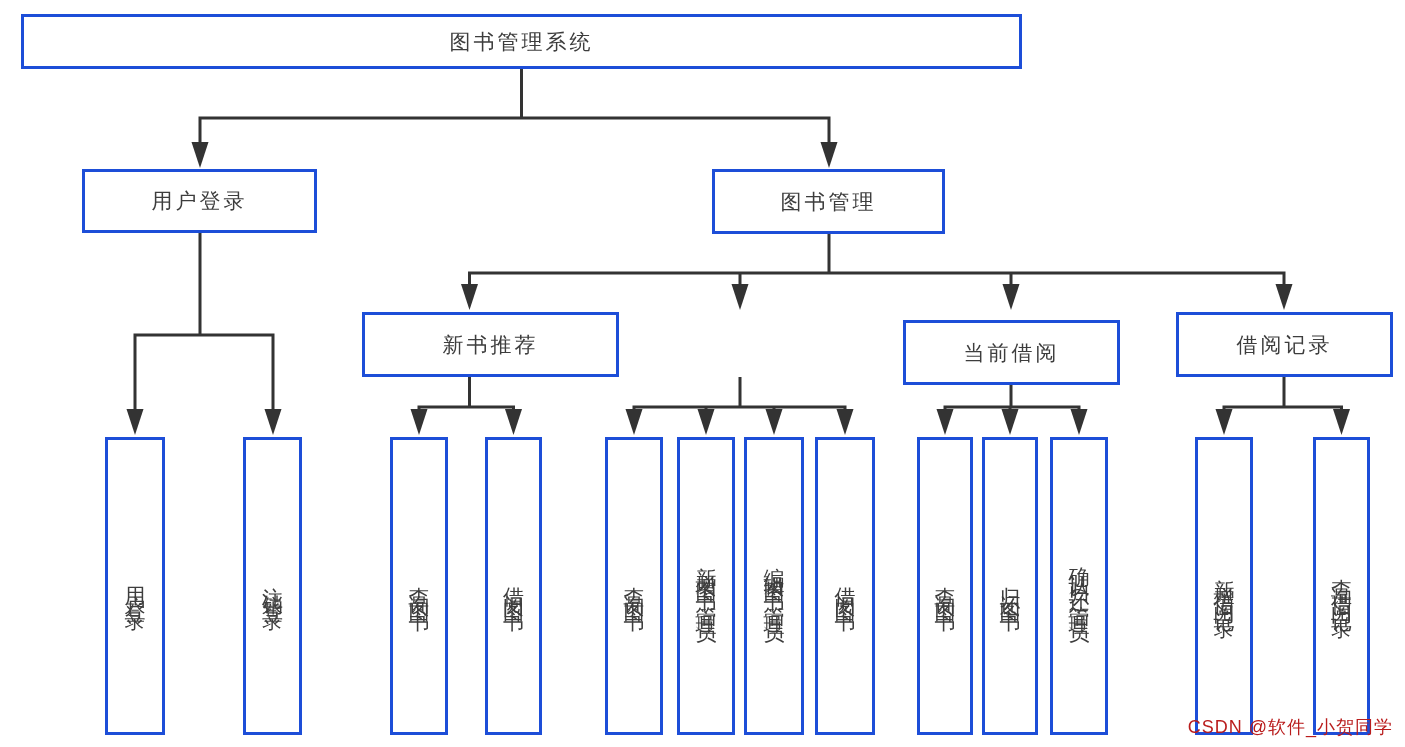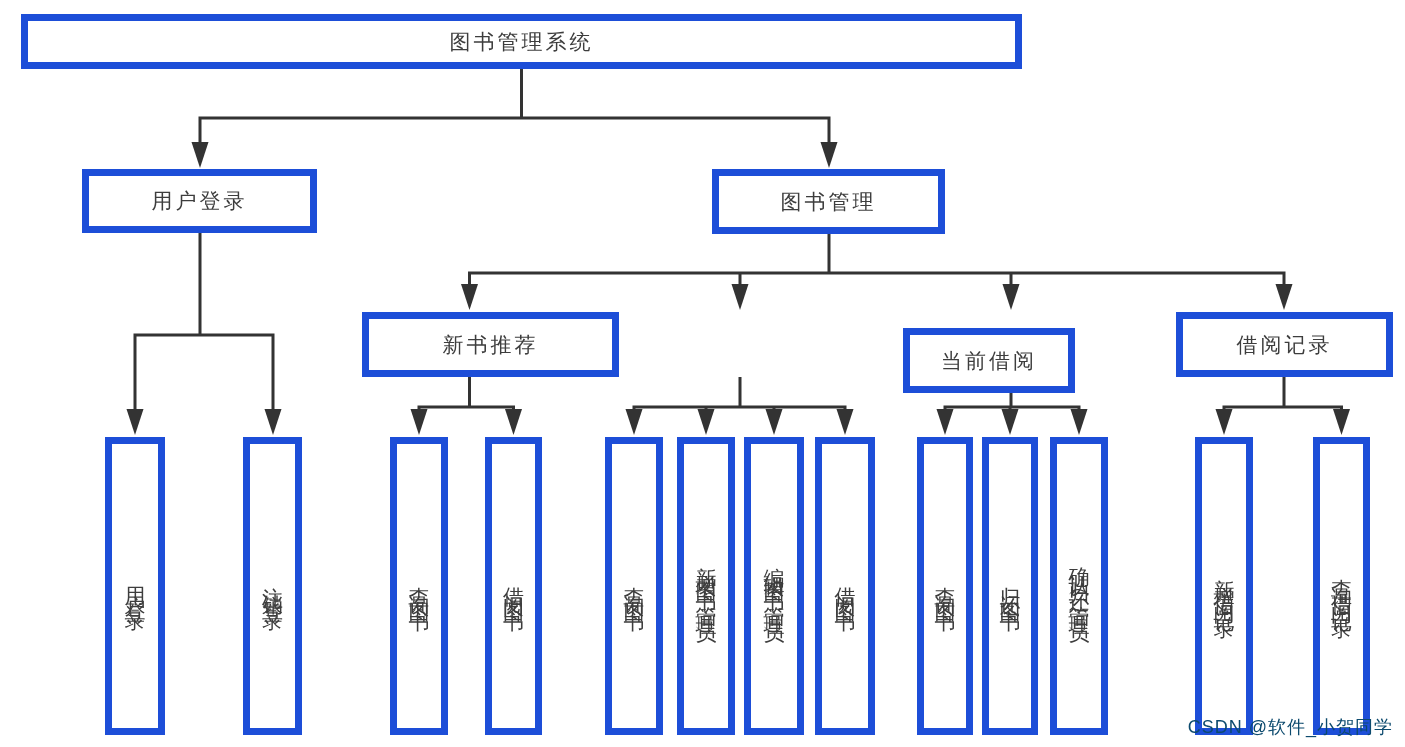--- a/index.html
+++ b/index.html
@@ -13,21 +13,21 @@
     overflow: hidden;
   }
   .links {
     position: absolute;
     left: 0; top: 0;
     width: 1405px; height: 747px;
   }
   .node {
     position: absolute;
     box-sizing: border-box;
-    border: 7px solid #1d4ed8;
+    border: 3px solid #1d4ed8;
     background: #ffffff;
     display: flex;
     align-items: center;
     justify-content: center;
   }
   .hnode .lbl {
     font-size: 21px;
     letter-spacing: 3px;
     white-space: nowrap;
     color: #3d3d3d;
@@ -39,21 +39,21 @@
     letter-spacing: 8px;
     line-height: 1.15;
     color: #3d3d3d;
   }
   .watermark {
     position: absolute;
     right: 12px;
     bottom: 8px;
     font-size: 18px;
     letter-spacing: 1px;
-    color: #0c4a6e;
+    color: #b91c1c;
     white-space: nowrap;
   }
 </style>
 </head>
 <body>
 
 <div class="stage">
 
   <svg class="links" viewBox="0 0 1405 747" xmlns="http://www.w3.org/2000/svg" aria-hidden="true">
     <g stroke="#333333" stroke-width="3" fill="none">
@@ -102,21 +102,21 @@
   <div class="node hnode" style="left:82px; top:169px; width:235px; height:64px;">
     <span class="lbl">用户登录</span>
   </div>
   <div class="node hnode" style="left:712px; top:169px; width:233px; height:65px;text-align:center;">
     <span class="lbl">图书管理</span>
   </div>
 
   <div class="node hnode" style="left:362px; top:312px; width:257px; height:65px;">
     <span class="lbl">新书推荐</span>
   </div>
-  <div class="node hnode" style="left:903px; top:328px; width:172px; height:65px;">
+  <div class="node hnode" style="left:903px; top:320px; width:217px; height:65px;">
     <span class="lbl">当前借阅</span>
   </div>
   <div class="node hnode" style="left:1176px; top:312px; width:217px; height:65px;">
     <span class="lbl">借阅记录</span>
   </div>
 
   <div class="node vnode" style="left:105px; top:437px; width:60px; height:298px;">
     <span class="vlbl">用户登录</span>
   </div>
   <div class="node vnode" style="left:243px; top:437px; width:59px; height:298px;">

